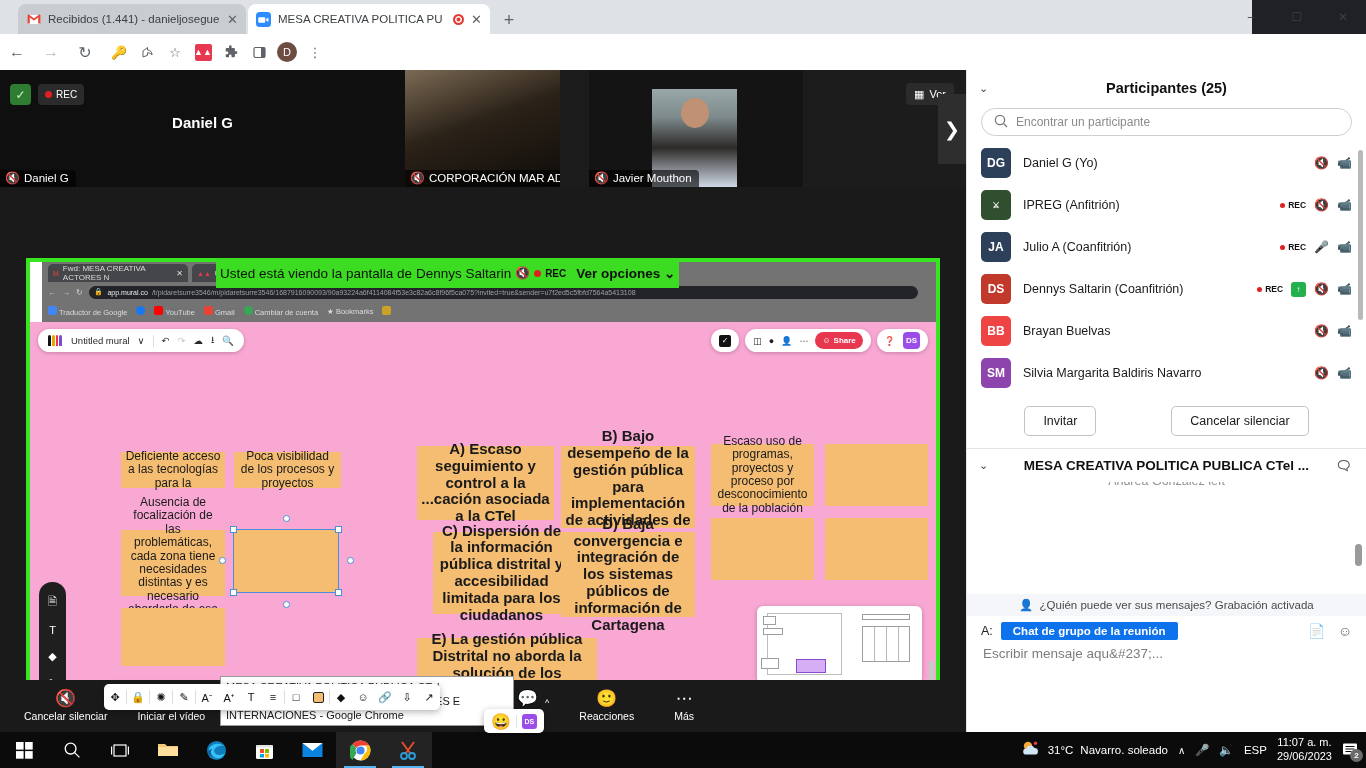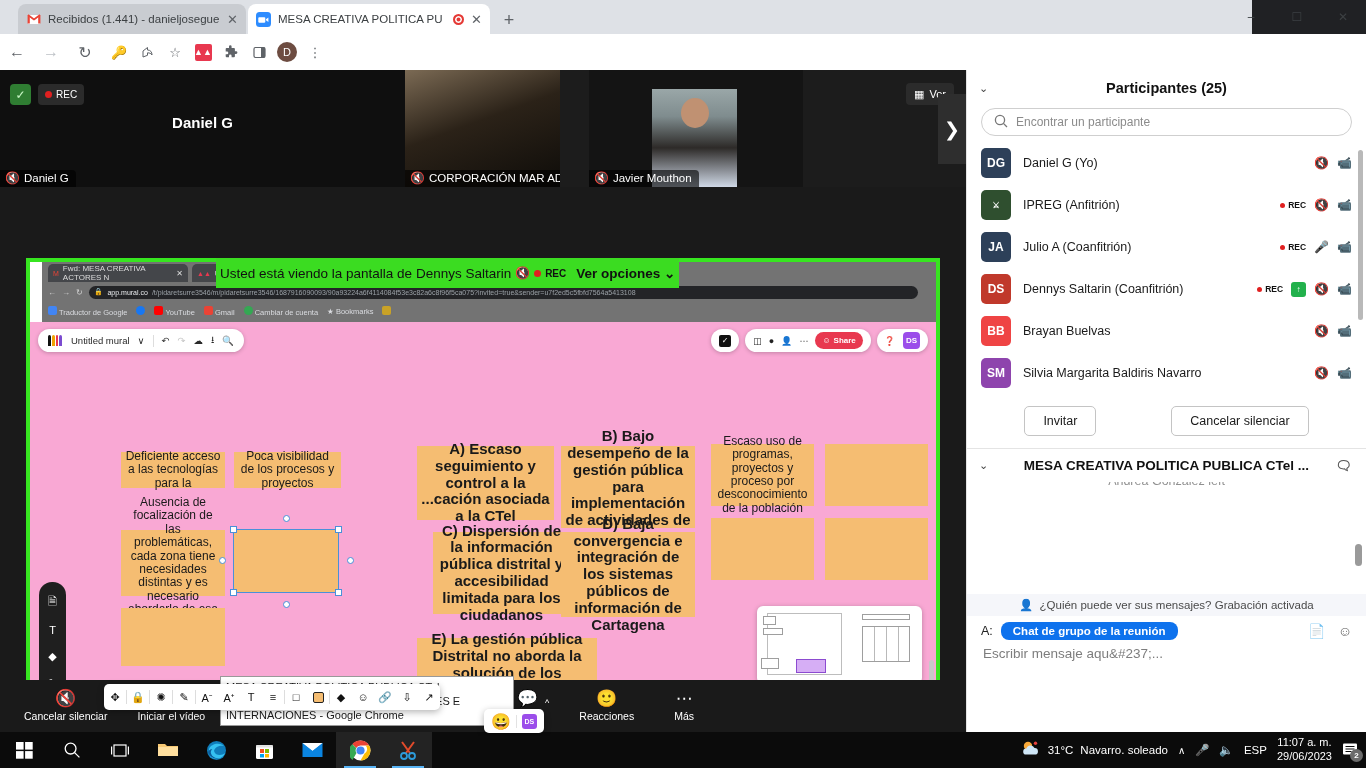--- a/index.html
+++ b/index.html
@@ -162,21 +162,21 @@
   .chat-head .chev { position:absolute; left:12px; font-size:11px; color:#444; font-weight:normal;}
   .chat-head .ttl { margin:0 auto; }
   .chat-head .cicon { position:absolute; right:14px; font-size:13px; color:#555;}
   .chatlog { position:relative; height:112px; overflow:hidden; padding:0 18px; color:#6b6b6b; font-size:12.5px;}
   .clipped { text-align:center; margin-top:-8px; color:#6b6b6b; font-size:12.5px; opacity:.75; height:14px; overflow:hidden;}
   .chatmsg { margin-top:12px; }
   .chatmsg.c { text-align:center;}
   .chat-scroll { position:absolute; right:4px; top:62px; width:7px; height:22px; background:#9a9a9a; border-radius:4px;}
   .privacy { background:#f5f6fa; height:22px; display:flex; align-items:center; justify-content:center; gap:6px; font-size:11.5px; color:#4a4a4a;}
   .chat-to { display:flex; align-items:center; gap:8px; padding:6px 14px 0 14px; font-size:12.5px; color:#222;}
-  .to-pill { background:#0e72ed; color:#fff; font-weight:bold; font-size:11.5px; border-radius:8px; padding:3px 12px;}
+  .to-pill { background:#0e72ed; color:#fff; font-weight:bold; font-size:11.5px; border-radius:2px; padding:3px 12px;}
   .chat-to .right { margin-left:auto; display:flex; gap:12px; color:#555; font-size:14px;}
   .chat-input { padding:6px 14px 0 16px; font-size:13.5px; color:#7d7d7d;}
 
   
   .taskbar { position:absolute; left:0; top:732px; width:1366px; height:36px; background:#0b0b0b; display:flex; align-items:center;}
   .tb-item { width:48px; height:36px; display:flex; align-items:center; justify-content:center; position:relative;}
   .tb-item.open { background:#232323; }
   .tb-item.open::after { content:''; position:absolute; left:8px; right:8px; bottom:0; height:2.5px; background:#59b4f5;}
   .tray { margin-left:auto; display:flex; align-items:center; gap:10px; color:#fff; font-size:11.5px; padding-right:8px;}
   .clock { line-height:1.25; text-align:center; font-size:11px;}

